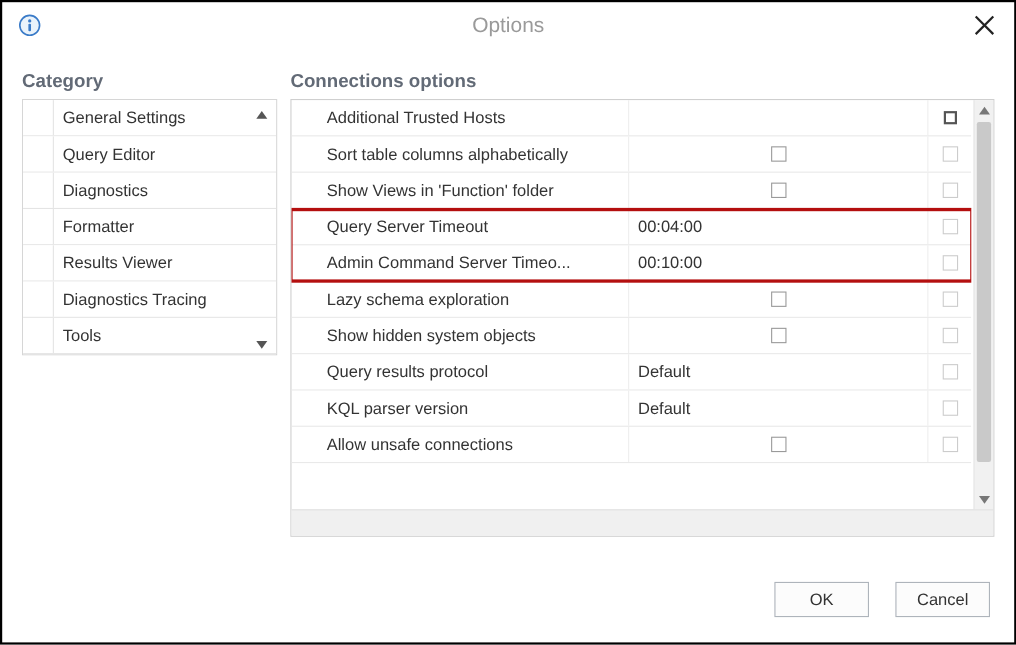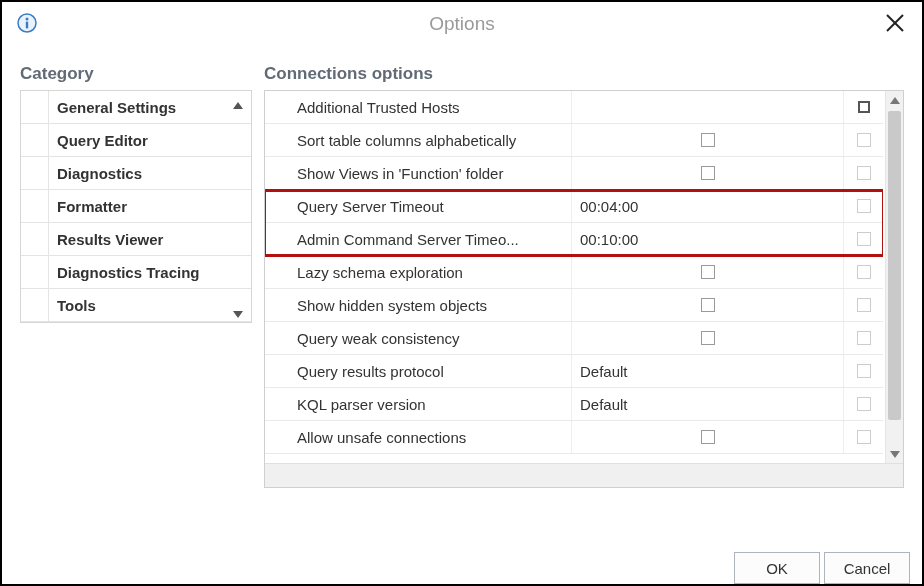--- a/index.html
+++ b/index.html
@@ -216,24 +216,24 @@
   .options-footer-strip {
     position: absolute;
     left: 0; right: 0; bottom: 0;
     height: 24px;
     background: #f0f0f0;
     border-top: 1px solid #e0e0e0;
   }
   .button-row {
     height: 78px;
     display: flex;
-    align-items: flex-end;
+    align-items: center;
     justify-content: flex-end;
-    padding-right: 12px;
-    gap: 4px;
+    padding-right: 22px;
+    gap: 24px;
   }
   .btn {
     min-width: 86px;
     height: 32px;
     border: 1px solid #aeb4bb;
     background: #fcfcfc;
     display: flex;
     align-items: center;
     justify-content: center;
     cursor: pointer;
@@ -266,21 +266,21 @@
         <line x1="3" y1="3" x2="19" y2="19" stroke="#222" stroke-width="2"></line>
         <line x1="19" y1="3" x2="3" y2="19" stroke="#222" stroke-width="2"></line>
       </svg>
     </span>
   </div>
 
   <div class="body">
 
     <div class="col-left">
       <div class="section-label">Category</div>
-      <div class="category-box" style="position:relative;font-weight:bold;">
+      <div class="category-box" style="position:relative;">
         <div class="cat-row">
           <div class="arrow-cell"></div>
           <div class="label-cell">General Settings</div>
         </div>
         <div class="cat-row">
           <div class="arrow-cell"></div>
           <div class="label-cell">Query Editor</div>
         </div>
         <div class="cat-row">
           <div class="arrow-cell"></div>
@@ -371,29 +371,20 @@
           <div class="opt-row">
             <div class="opt-label">Show hidden system objects</div>
             <div class="opt-checkbox-center">
                 <span class="chk"></span>
               </div>
             <div class="opt-checkbox-right">
                 <span class="chk" style="border-color:#ccc"></span>
               </div>
           </div>
 
-          <div class="opt-row">
-            <div class="opt-label">Query weak consistency</div>
-            <div class="opt-checkbox-center">
-                <span class="chk"></span>
-              </div>
-            <div class="opt-checkbox-right">
-                <span class="chk" style="border-color:#ccc"></span>
-              </div>
-          </div>
 
           <div class="opt-row">
             <div class="opt-label">Query results protocol</div>
             <div class="opt-value">Default</div>
             <div class="opt-checkbox-right">
                 <span class="chk" style="border-color:#ccc"></span>
               </div>
           </div>
 
           <div class="opt-row">

